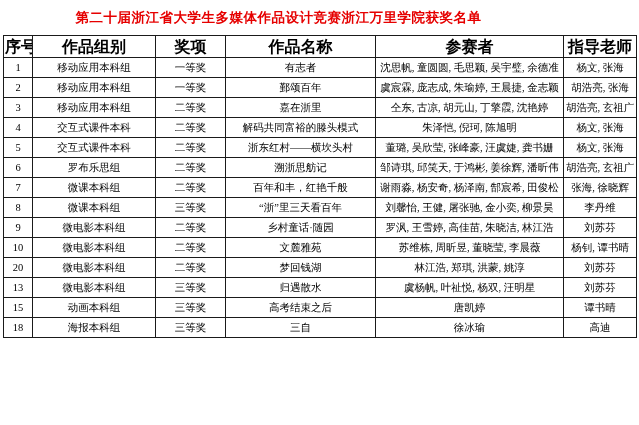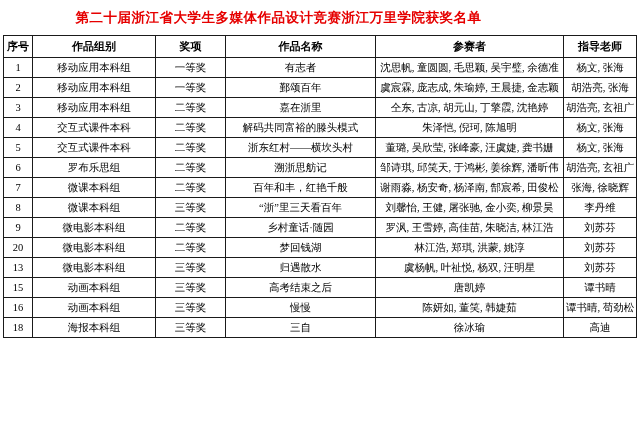--- a/index.html
+++ b/index.html
@@ -29,21 +29,21 @@
     text-align:center;
     vertical-align:middle;
     padding:0 1px;
     overflow:hidden;
     white-space:nowrap;
     font-size:10.5px;
     line-height:1.1;
   }
   table.awards th{
     font-weight:bold;
-    font-size:11px;
+    font-size:16px;
     height:21px;
   }
   table.awards td{height:19px;}
   col.c-no{width:29px;}
   col.c-group{width:123px;}
   col.c-award{width:70px;}
   col.c-title{width:150px;}
   col.c-part{width:188px;}
   col.c-teacher{width:73px;}
 </style>
@@ -139,20 +139,28 @@
         </tr>
         <tr>
           <td>9</td>
           <td>微电影本科组</td>
           <td>二等奖</td>
           <td>乡村童话·随园</td>
           <td>罗沨, 王雪婷, 高佳苗, 朱晓洁, 林江浩</td>
           <td>刘苏芬</td>
         </tr>
         <tr>
+          <td>10</td>
+          <td>微电影本科组</td>
+          <td>二等奖</td>
+          <td>文麓雅苑</td>
+          <td>苏维栋, 周昕昱, 董晓莹, 李晨薇</td>
+          <td>杨钊, 谭书晴</td>
+        </tr>
+        <tr>
           <td>20</td>
           <td>微电影本科组</td>
           <td>二等奖</td>
           <td>梦回钱湖</td>
           <td>林江浩, 郑琪, 洪蒙, 姚淳</td>
           <td>刘苏芬</td>
         </tr>
         <tr>
           <td>13</td>
           <td>微电影本科组</td>
@@ -163,28 +171,20 @@
         </tr>
         <tr>
           <td>15</td>
           <td>动画本科组</td>
           <td>三等奖</td>
           <td>高考结束之后</td>
           <td>唐凯婷</td>
           <td>谭书晴</td>
         </tr>
         <tr>
-          <td>16</td>
-          <td>动画本科组</td>
-          <td>三等奖</td>
-          <td>慢慢</td>
-          <td>陈妍如, 董笑, 韩婕茹</td>
-          <td>谭书晴, 苟劲松</td>
-        </tr>
-        <tr>
           <td>18</td>
           <td>海报本科组</td>
           <td>三等奖</td>
           <td>三自</td>
           <td>徐冰瑜</td>
           <td>高迪</td>
         </tr>
       </tbody>
   </table>
 </div>

